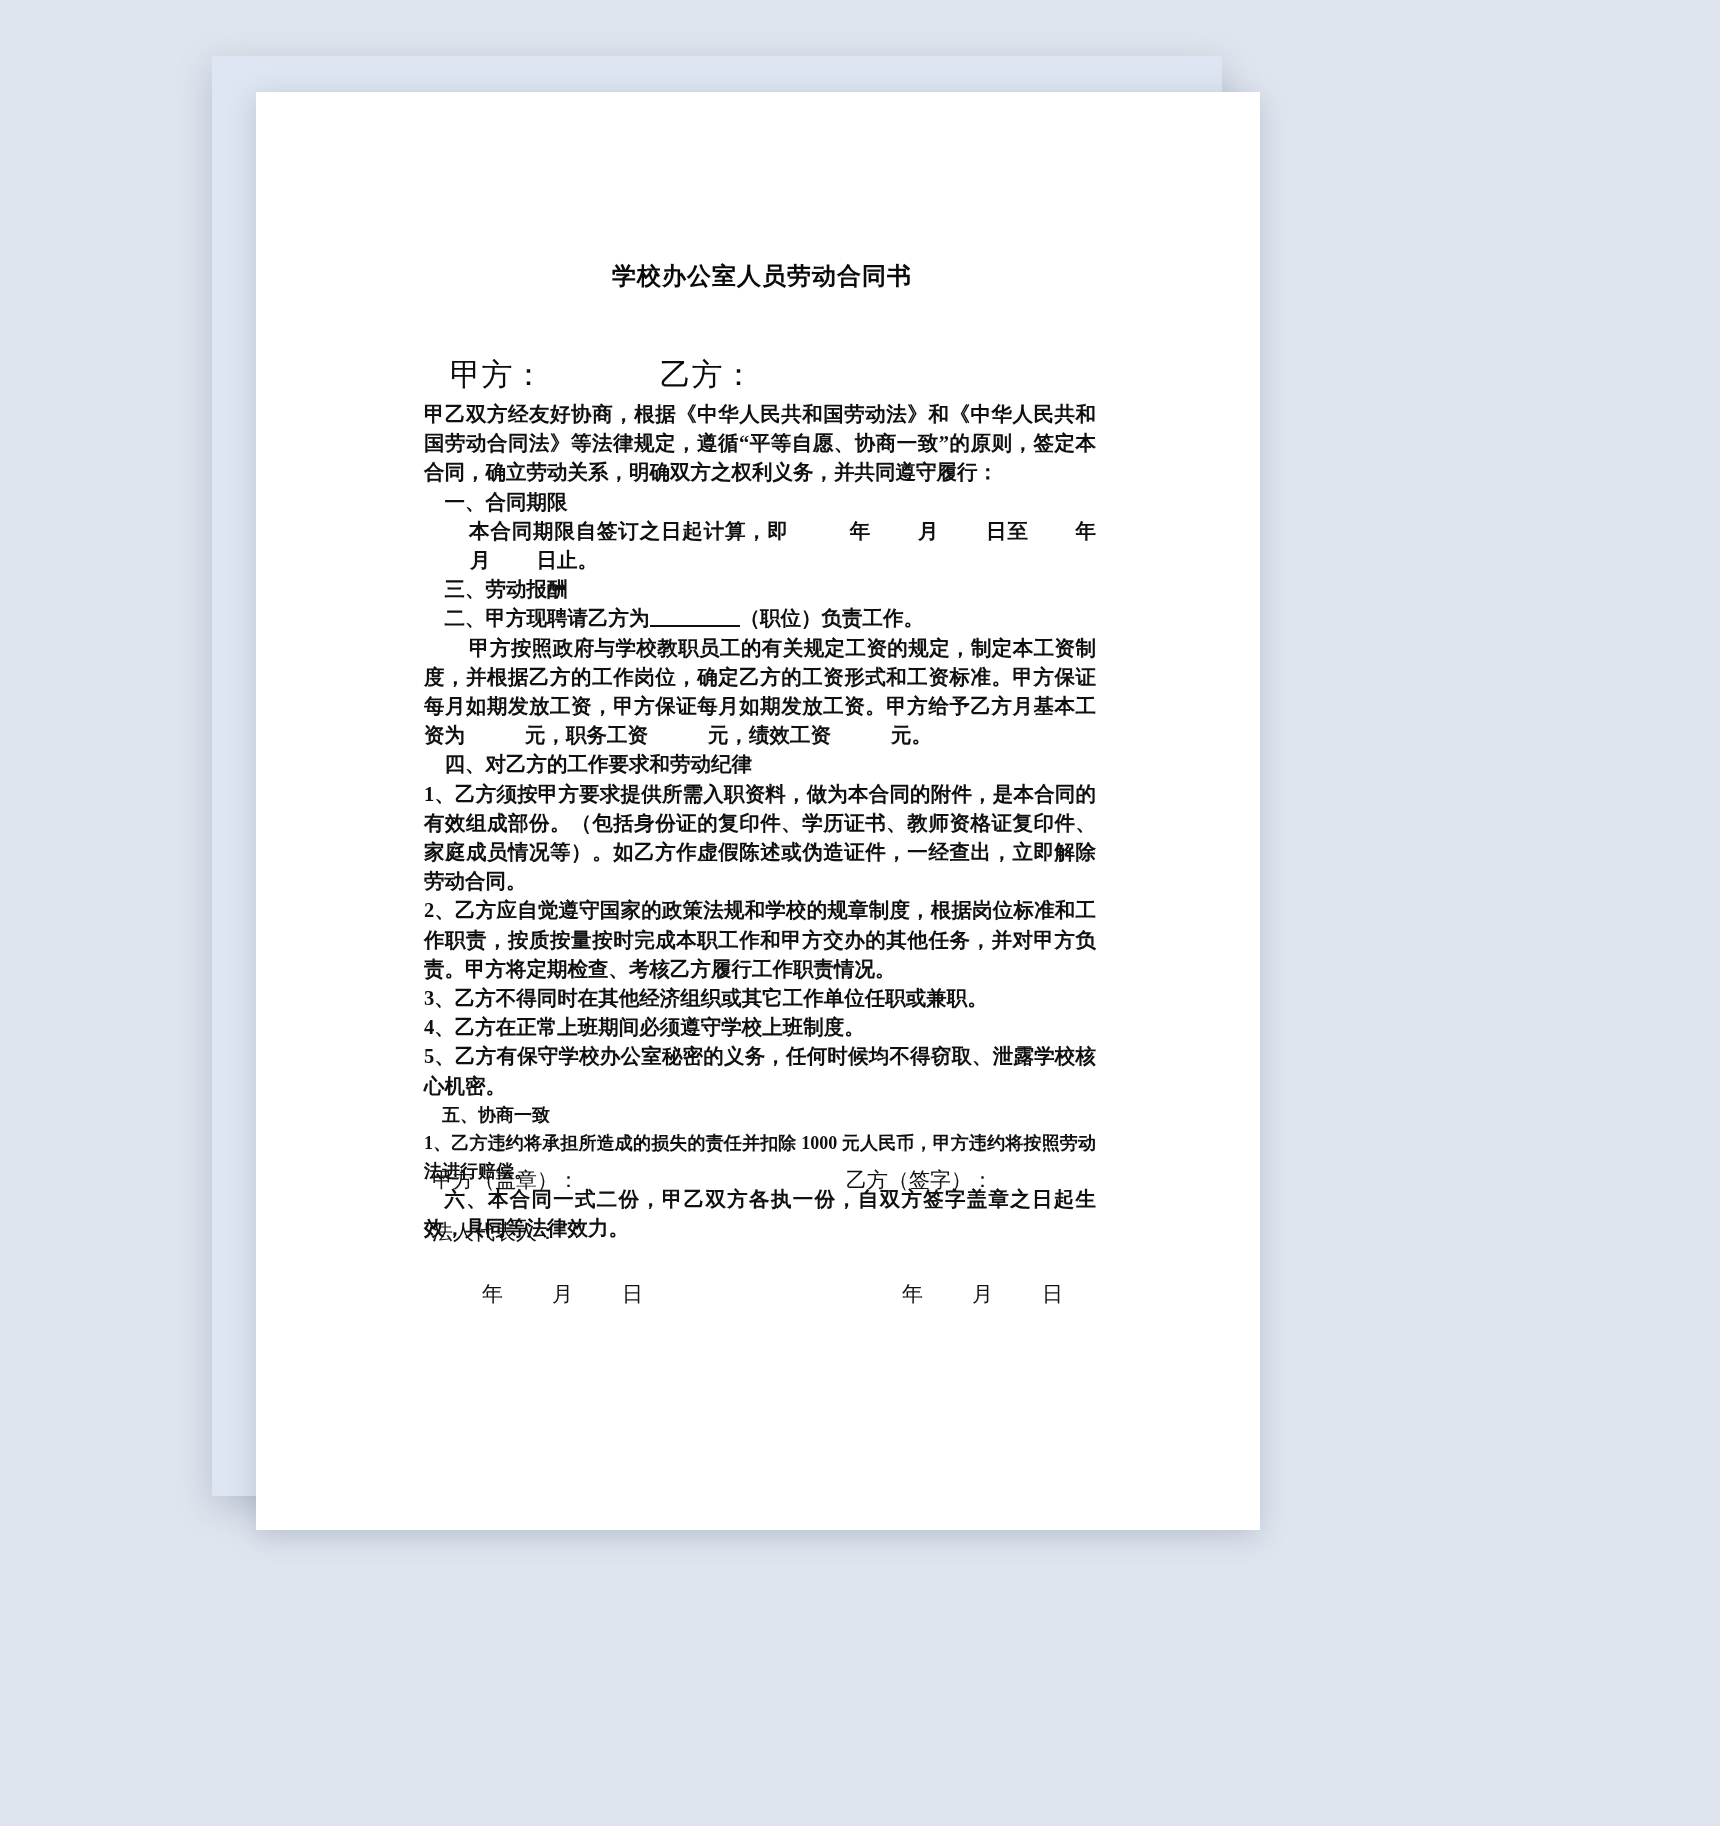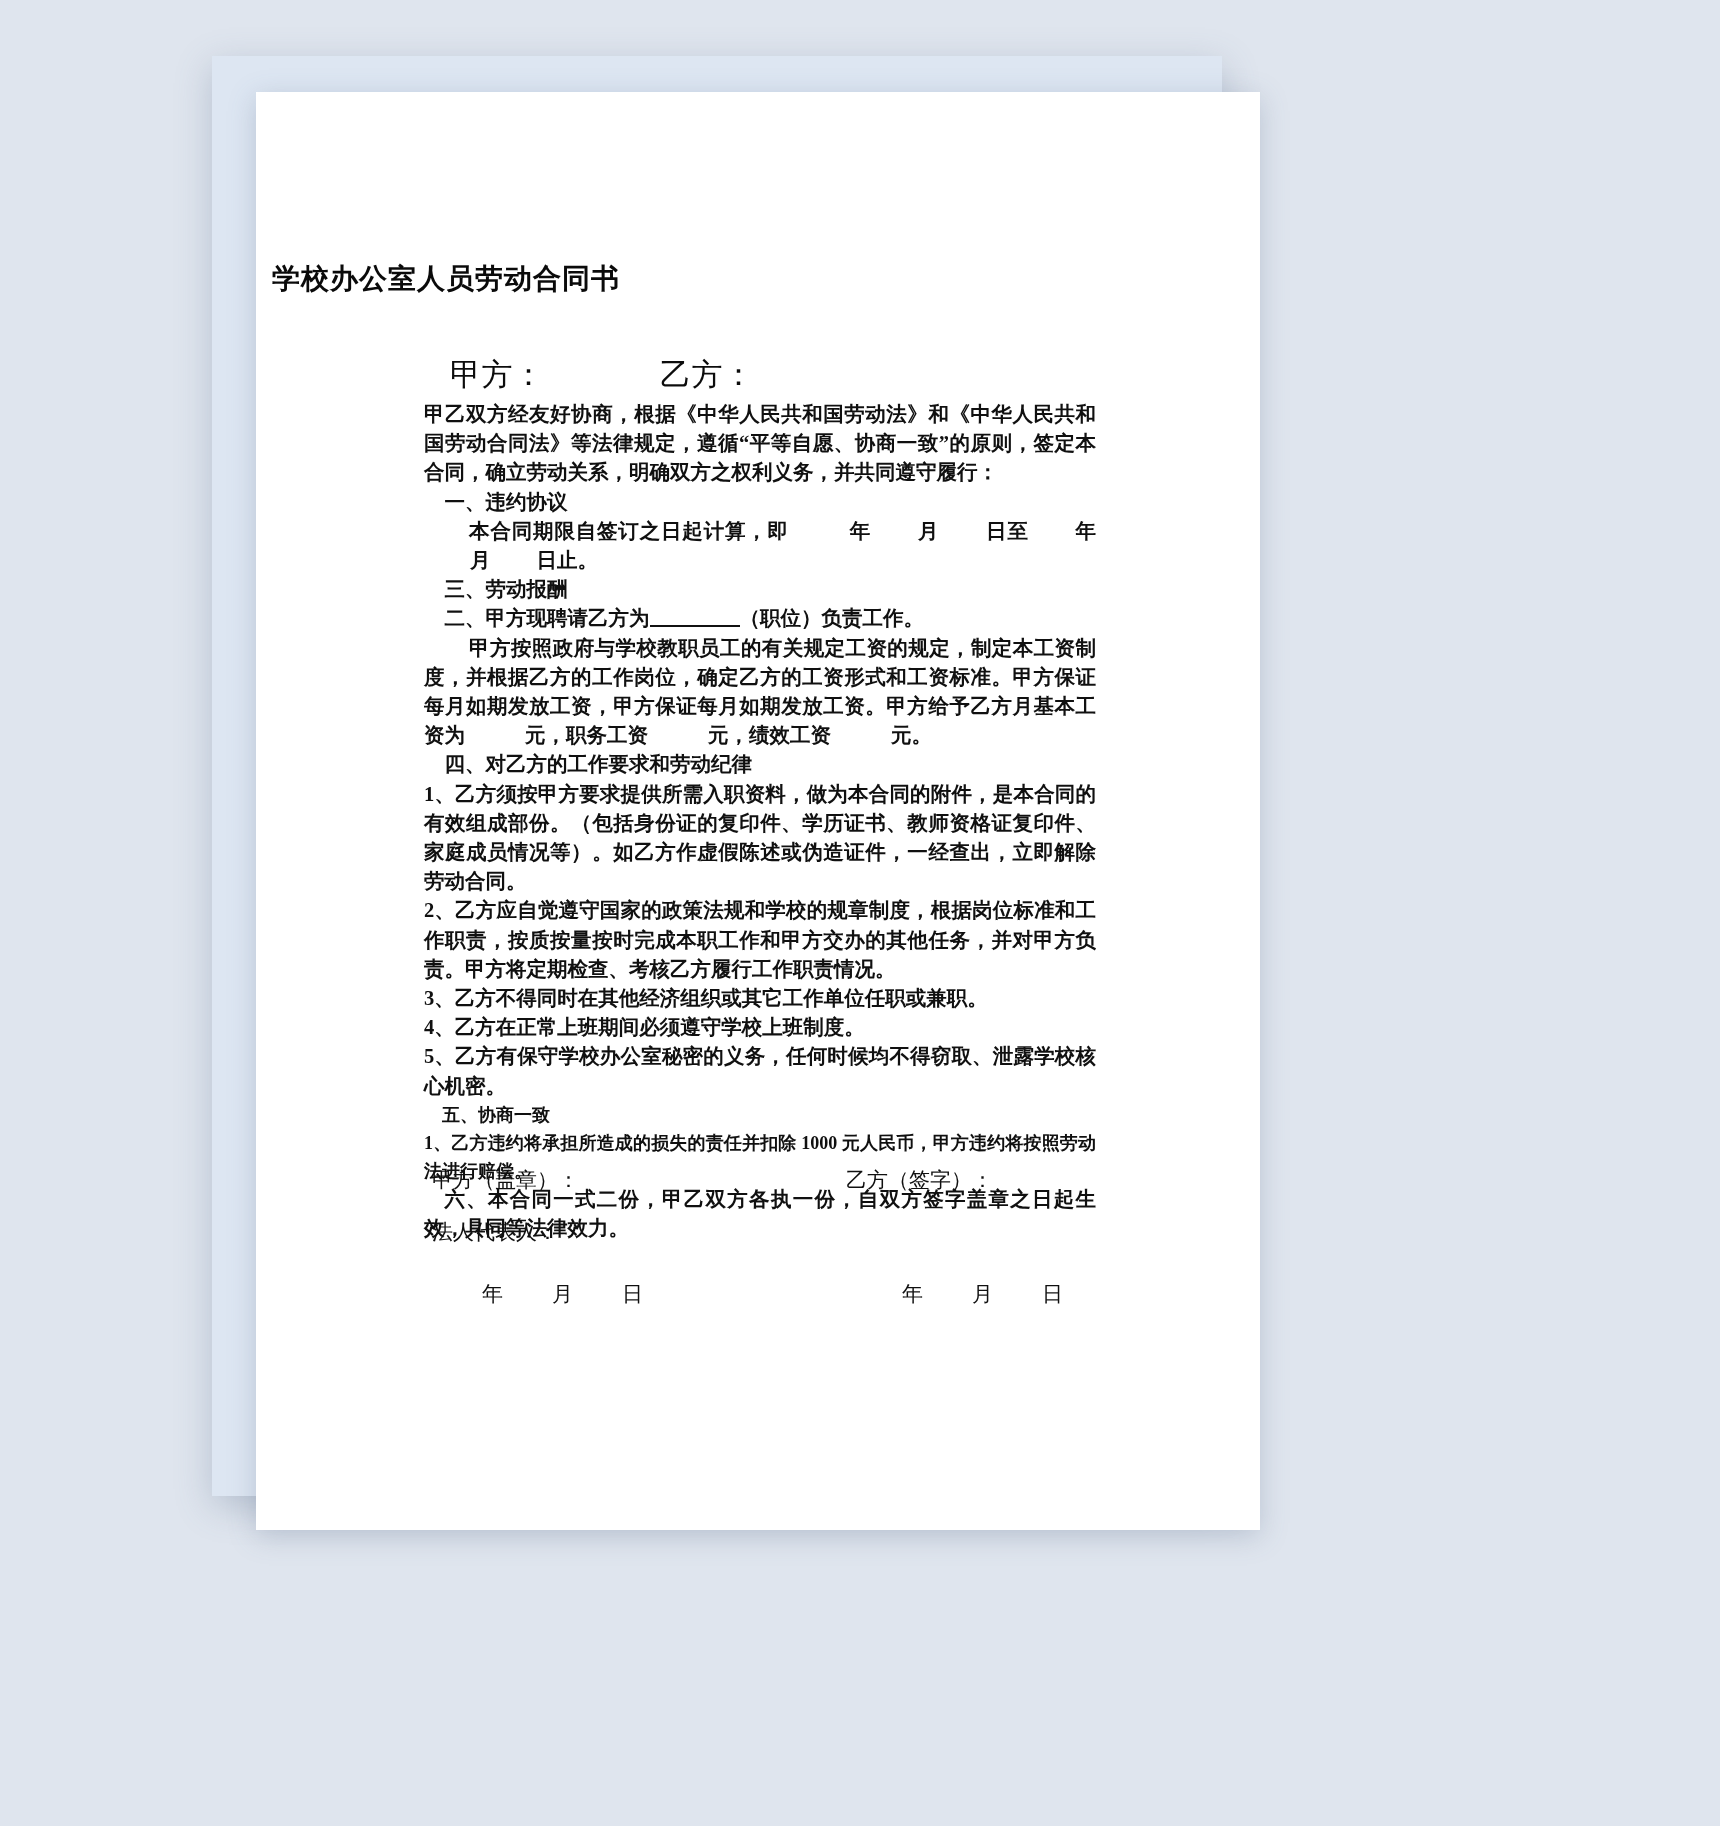--- a/index.html
+++ b/index.html
@@ -50,26 +50,27 @@
     left: 0;
     top: 0;
     right: 0;
     bottom: 0;
     padding: 0;
   }
 
   
   #doc-title {
     position: absolute;
-    left: 16px;
+    left: 8px;
     right: 0;
     top: 168px;
+    text-align: center;
     font-family: "DejaVu Sans", "Liberation Sans", sans-serif;
     font-weight: bold;
-    font-size: 28px;
+    font-size: 24px;
     letter-spacing: 1px;
     color: #0a0a0a;
   }
 
   
   #parties-row {
     position: absolute;
     left: 175px;
     top: 262px;
     width: 700px;
@@ -170,21 +171,21 @@
     <div id="doc-title">学校办公室人员劳动合同书</div>
 
     <div id="parties-row">
       <span id="party-a-label">甲方：</span><span id="party-b-label">乙方：</span>
     </div>
 
     <div id="body-block">
 
       <p>甲乙双方经友好协商，根据《中华人民共和国劳动法》和《中华人民共和国劳动合同法》等法律规定，遵循“平等自愿、协商一致”的原则，签定本合同，确立劳动关系，明确双方之权利义务，并共同遵守履行：</p>
 
-      <p class="indent-1">一、违约协议</p>
+      <p class="indent-1">一、合同期限</p>
 
       <p class="indent-2"><span>本合同期限自签订之日起计算，即</span><span class="gapspace-lg"></span><span>年</span><span class="gapspace"></span><span>月</span><span class="gapspace"></span><span>日至</span><span class="gapspace"></span><span>年</span><span class="gapspace"></span><span>月</span><span class="gapspace"></span><span>日</span><span>止。</span></p>
 
       <p class="indent-1">三、劳动报酬</p>
 
       <p class="indent-1"><span>二、甲方现聘请乙方为</span><span class="blank-ul"></span><span>（职位）负责工作。</span></p>
 
       <p class="indent-2"><span>甲方按照政府与学校教职员工的有关规定工资的规定，制定本工资制度，并根据乙方的工作岗位，确定乙方的工资形式和工资标准。甲方保证每月如期发放工资，甲方保证每月如期发放工资。甲方给予乙方月基本工资为</span><span class="gapspace-lg"></span><span>元，职务工资</span><span class="gapspace-lg"></span><span>元，绩效工资</span><span class="gapspace-lg"></span><span>元。</span></p>
 
       <p class="indent-1">四、对乙方的工作要求和劳动纪律</p>

